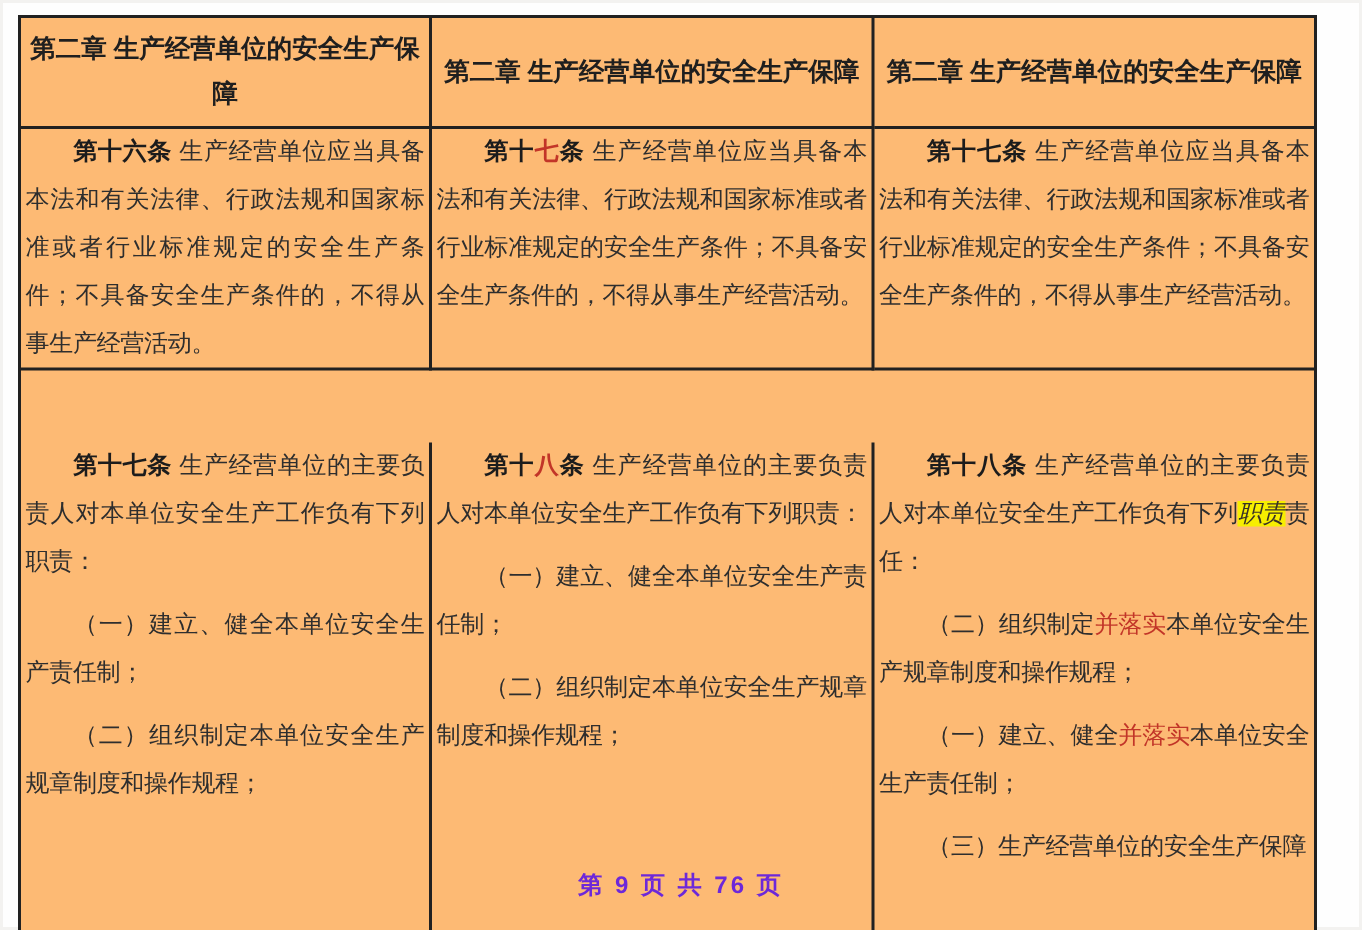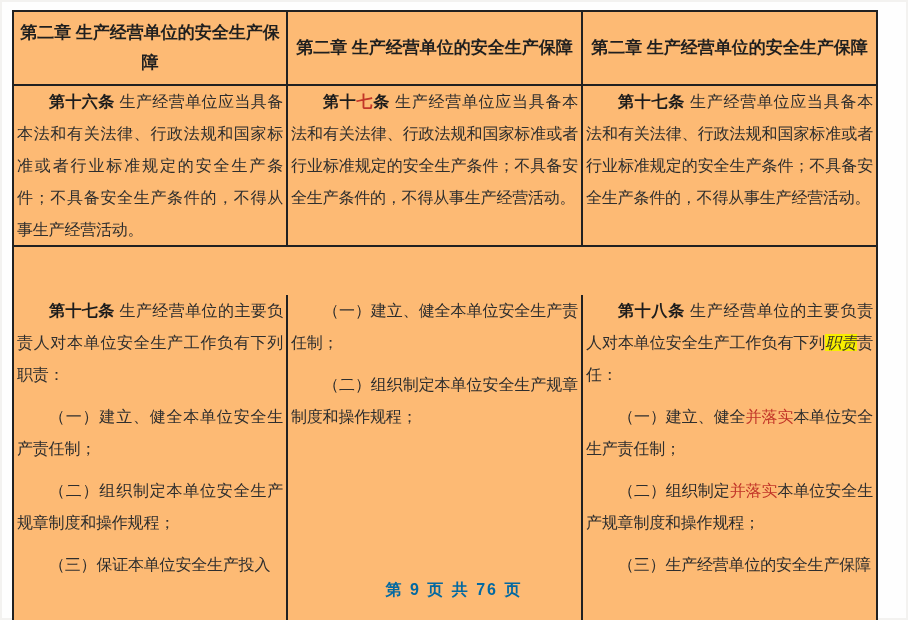--- a/index.html
+++ b/index.html
@@ -66,21 +66,21 @@
   .s-hl { background: var(--highlight, #f7ee00); color: #3a3226; font-style: italic; }
   .footer {
     position: absolute;
     left: 0;
     right: 0;
     top: 580px;
     text-align: center;
     font-size: 16px;
     font-weight: 700;
     letter-spacing: 2px;
-    color: #0369a1;
+    color: #6d28d9;
   }
 </style>
 </head>
 <body>
 
 <div class="page">
 
   <div class="comparison-table">
 
     <div class="cell header-cell">第二章 生产经营单位的安全生产保障</div>
@@ -94,30 +94,30 @@
         <p class="para"><span class="s-b">第十</span><span class="s-br">七</span><span class="s-b">条</span><span class="s-n"> 生产经营单位应当具备本法和有关法律、行政法规和国家标准或者行业标准规定的安全生产条件；不具备安全生产条件的，不得从事生产经营活动。</span></p>
       </div>
     <div class="cell body-cell last-col">
         <p class="para"><span class="s-b">第十七条</span><span class="s-n"> 生产经营单位应当具备本法和有关法律、行政法规和国家标准或者行业标准规定的安全生产条件；不具备安全生产条件的，不得从事生产经营活动。</span></p>
       </div>
 
     <div class="cell body-cell last-row">
         <p class="para"><span class="s-b">第十七条</span><span class="s-n"> 生产经营单位的主要负责人对本单位安全生产工作负有下列职责：</span></p>
         <p class="para"><span class="s-n">（一）建立、健全本单位安全生产责任制；</span></p>
         <p class="para"><span class="s-n">（二）组织制定本单位安全生产规章制度和操作规程；</span></p>
-        <p class="para"><span class="s-n">（三）保证本单位安全生产投入</span></p>
       </div>
     <div class="cell body-cell last-row">
+        <p class="para"><span class="s-b">第十</span><span class="s-br">八</span><span class="s-b">条</span><span class="s-n"> 生产经营单位的主要负责人对本单位安全生产工作负有下列职责：</span></p>
         <p class="para"><span class="s-n">（一）建立、健全本单位安全生产责任制；</span></p>
         <p class="para"><span class="s-n">（二）组织制定本单位安全生产规章制度和操作规程；</span></p>
       </div>
     <div class="cell body-cell last-col last-row">
         <p class="para"><span class="s-b">第十八条</span><span class="s-n"> 生产经营单位的主要负责人对本单位安全生产工作负有下列</span><span class="s-hl">职责</span><span class="s-n">责任：</span></p>
+        <p class="para"><span class="s-n">（二）组织制定</span><span class="s-r">并落实</span><span class="s-n">本单位安全生产规章制度和操作规程；</span></p>
         <p class="para"><span class="s-n">（一）建立、健全</span><span class="s-r">并落实</span><span class="s-n">本单位安全生产责任制；</span></p>
-        <p class="para"><span class="s-n">（二）组织制定</span><span class="s-r">并落实</span><span class="s-n">本单位安全生产规章制度和操作规程；</span></p>
         <p class="para"><span class="s-n">（三）生产经营单位的安全生产保障</span></p>
       </div>
 
   </div>
 
   <div class="footer">
     <span>第 9 页 共 76 页</span>
   </div>
 
 </div>

